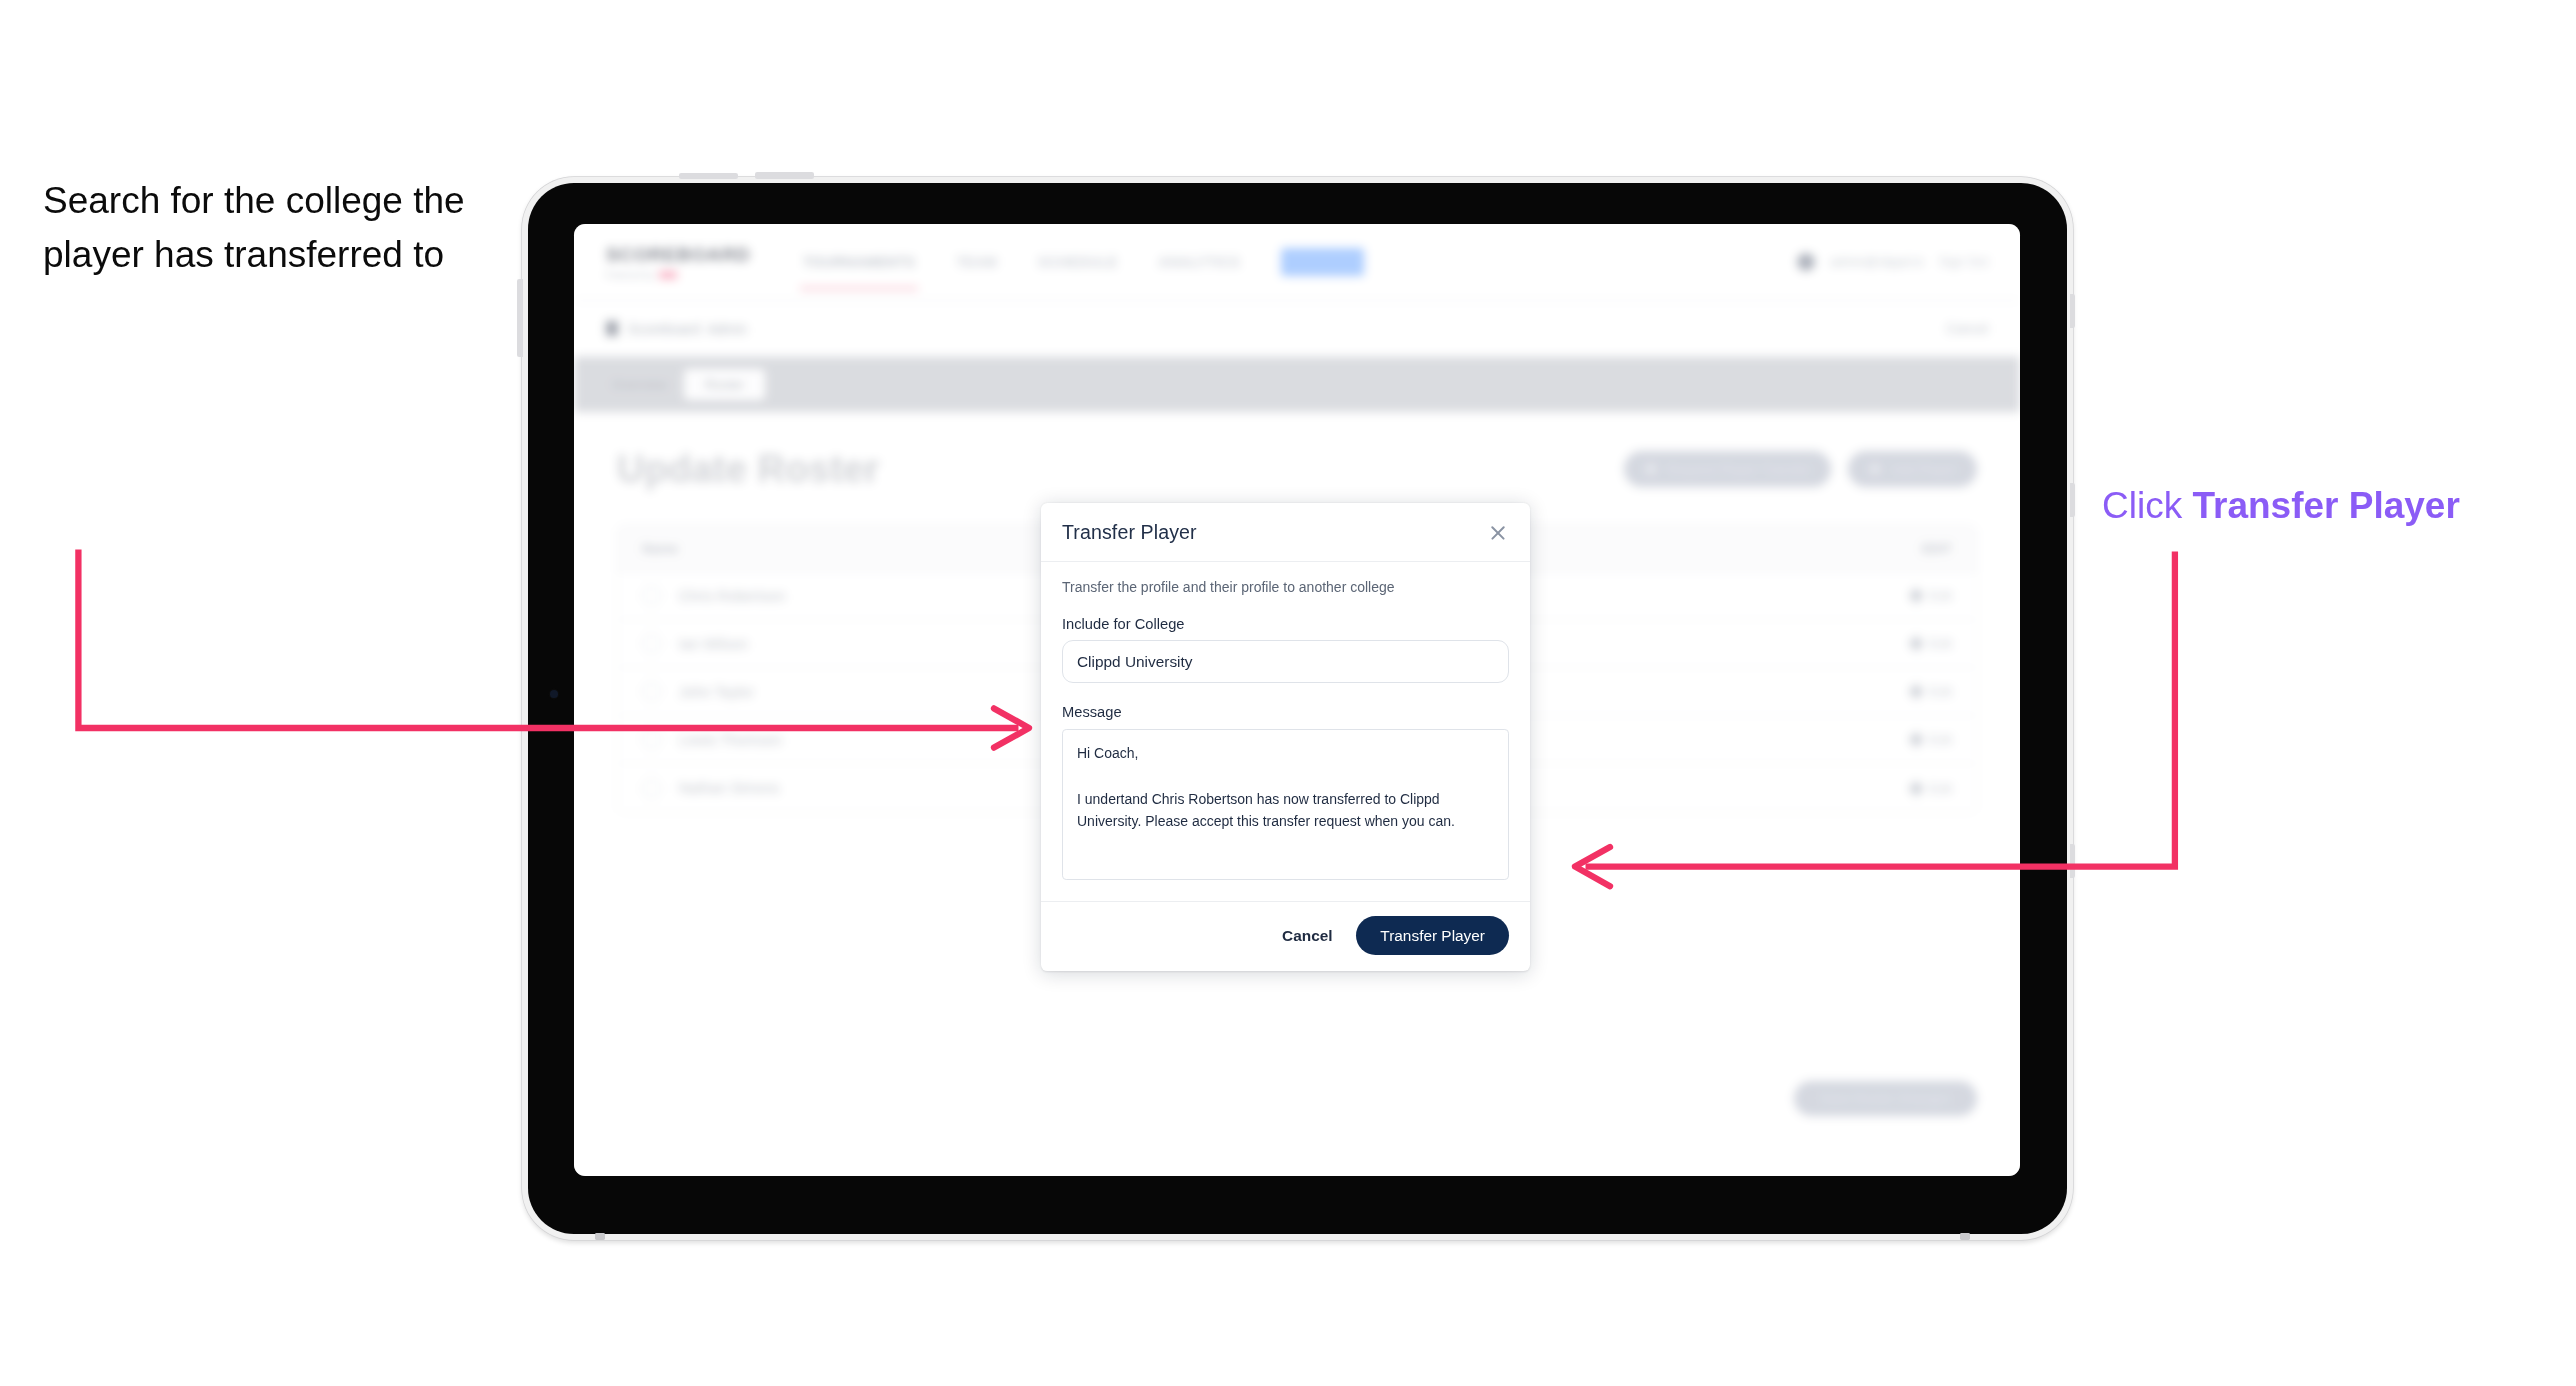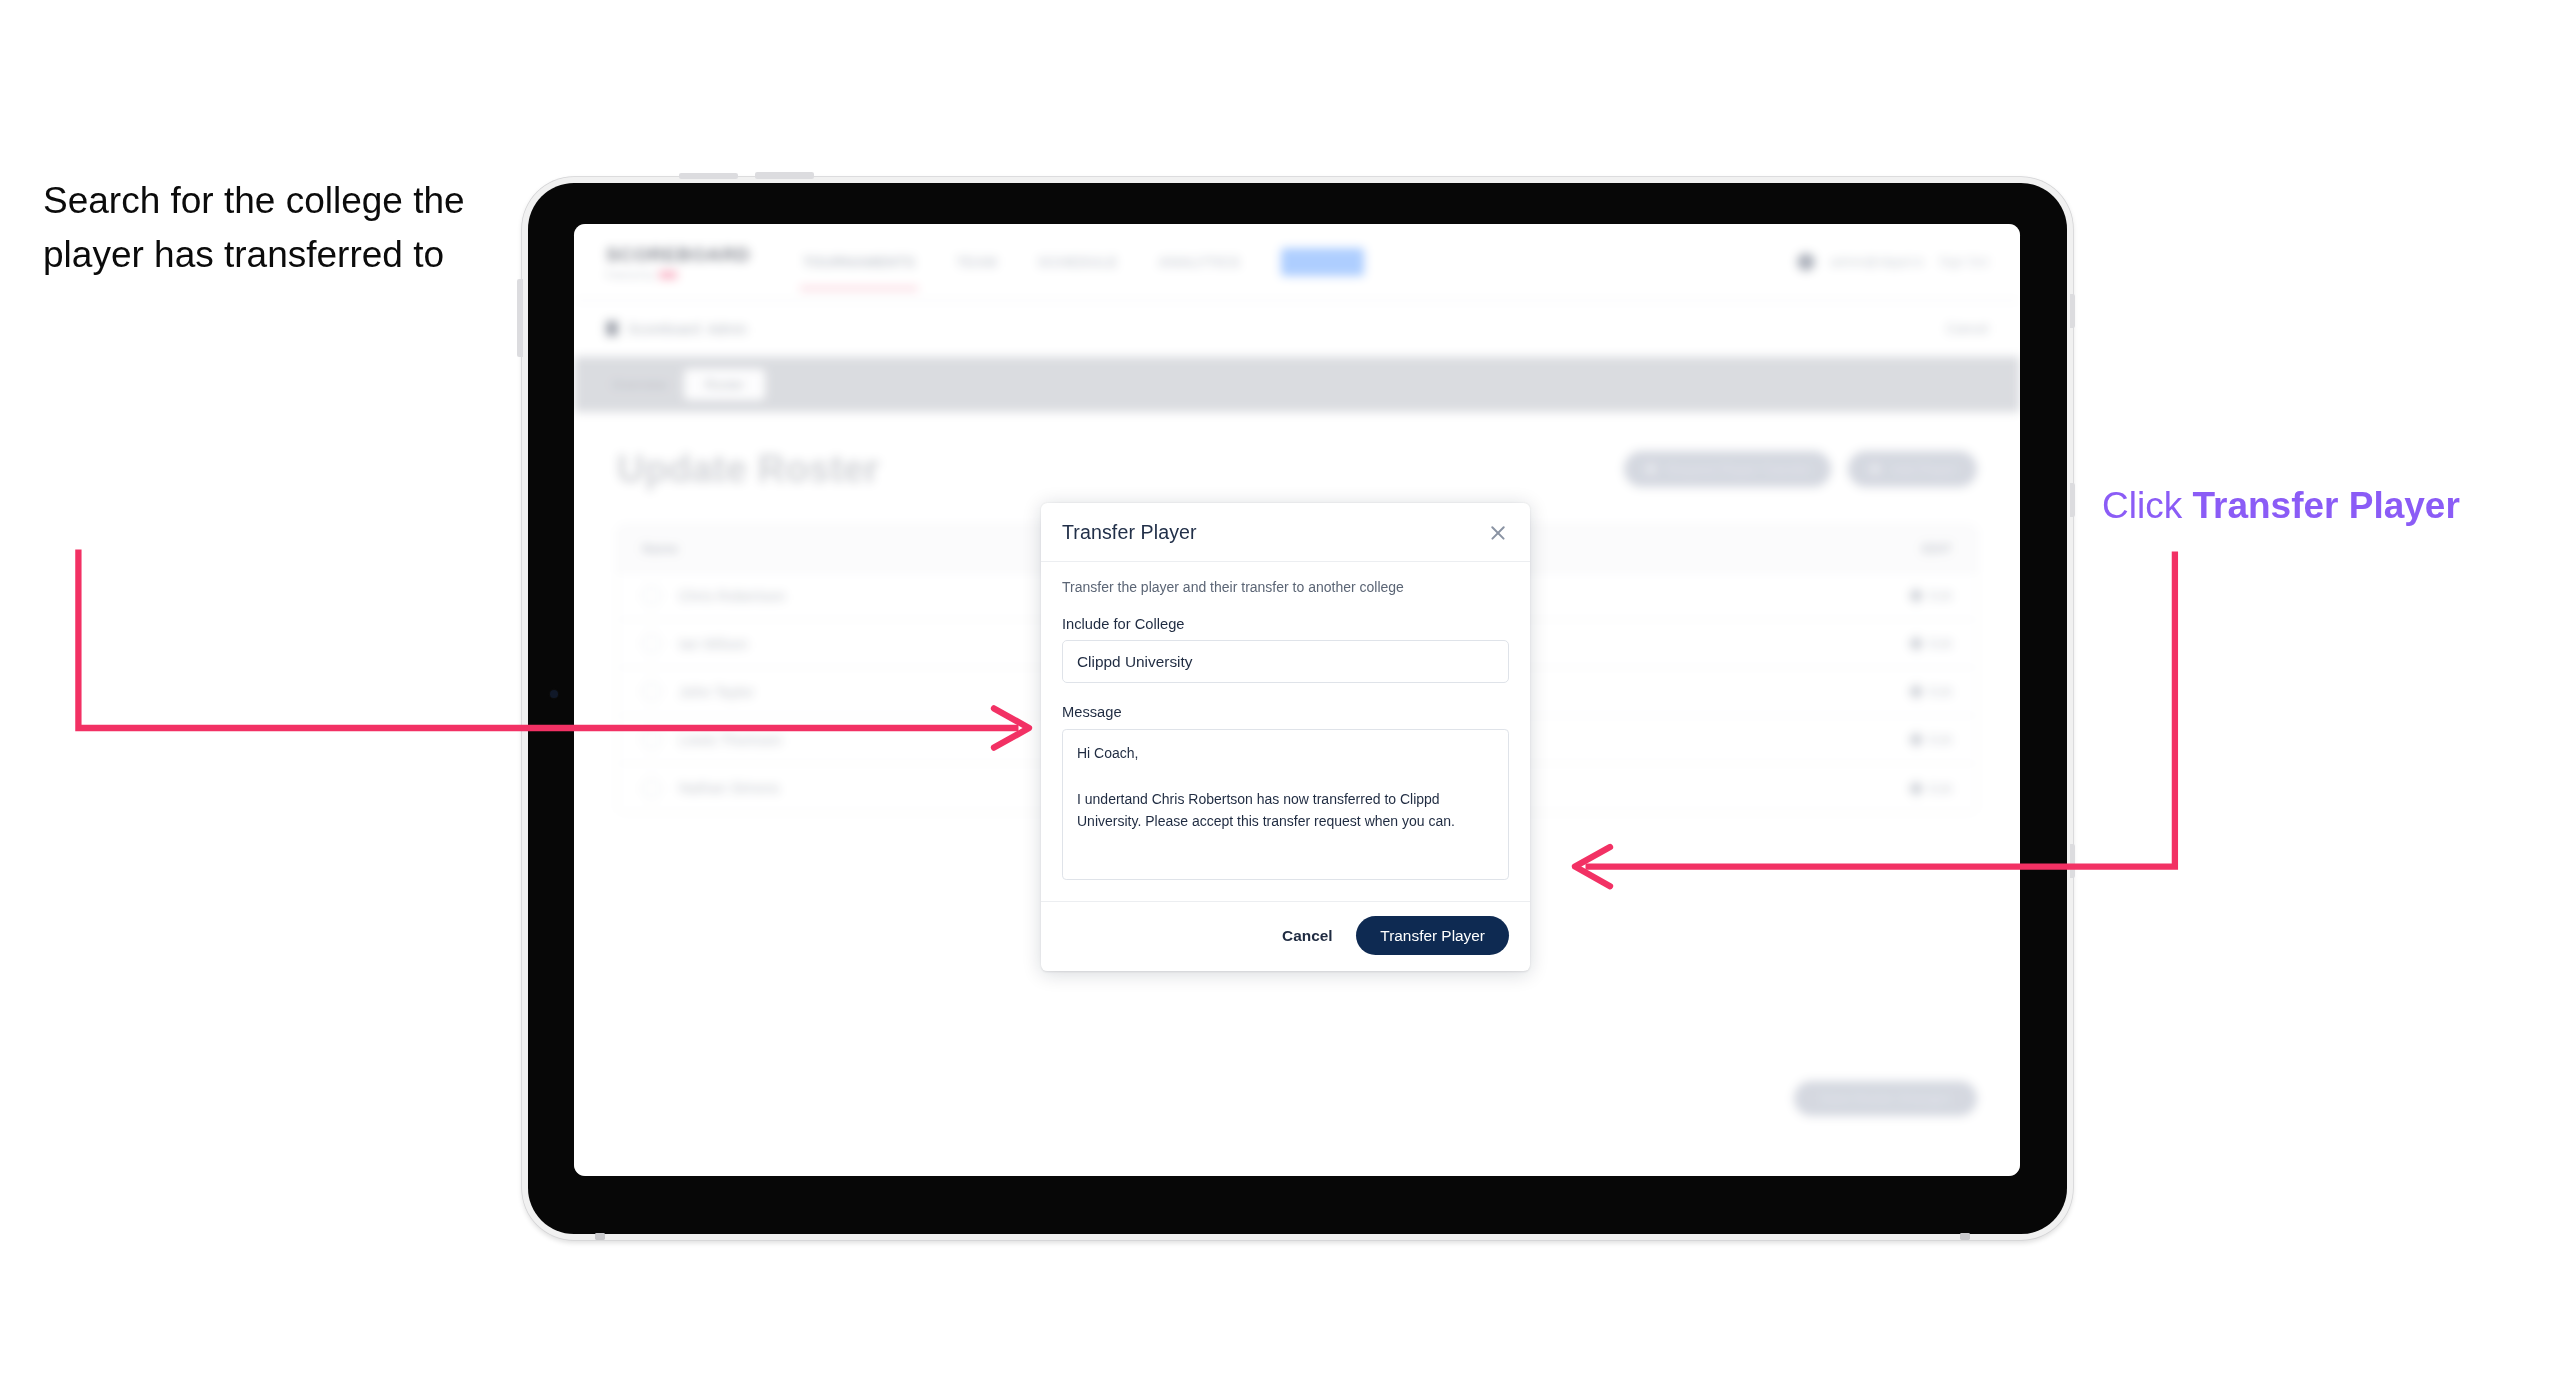--- a/index.html
+++ b/index.html
@@ -259,21 +259,21 @@
     font-size: 14.7px;
     color: #1f2b41;
     margin: 0 0 8.4px 0;
     font-weight: 400;
   }
   .text-input {
     width: 100%;
     box-sizing: border-box;
     height: 43px;
     border: 0.7px solid #dfe3e9;
-    border-radius: 5px;
+    border-radius: 11px;
     padding: 0 14px;
     font-size: 15.4px;
     color: #1f2b41;
     font-family: "Liberation Sans", sans-serif;
     background:#fff;
     outline: none;
     display: flex;
     align-items: center;
   }
   .field-gap { height: 21px; }
@@ -447,21 +447,21 @@
 </div>
 
 <div class="cam-dot"></div>
 
 <div class="modal-wrap">
   <div class="modal-header">
     <div class="modal-title">Transfer Player</div>
     <div class="modal-close"></div>
   </div>
   <div class="modal-body">
-    <p class="modal-desc">Transfer the player and their transfer to another college</p>
+    <p class="modal-desc">Transfer the profile and their profile to another college</p>
 
     <p class="field-label">Include for College</p>
     <input class="text-input" type="text" value="Clippd University" style="">
 
     <div class="field-gap"></div>
 
     <p class="field-label">Message</p>
     <textarea class="text-area" style="">Hi Coach,
 
 I undertand Chris Robertson has now transferred to Clippd University. Please accept this transfer request when you can.</textarea>

